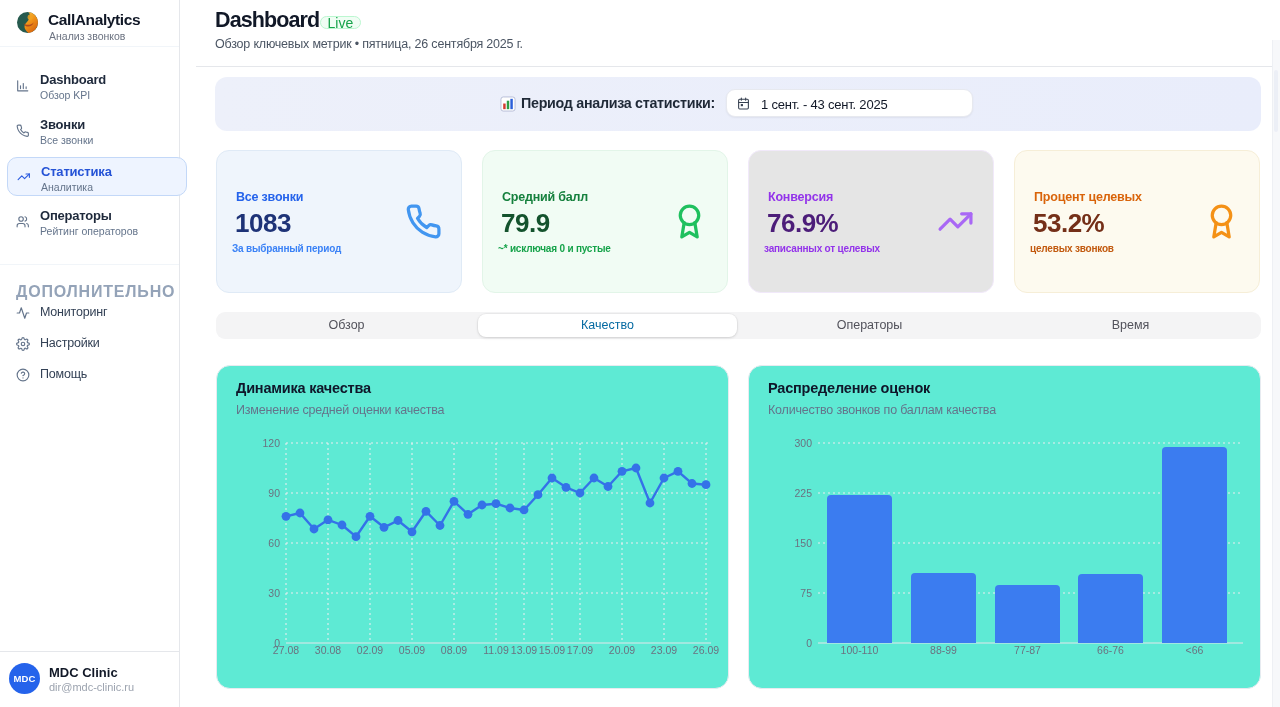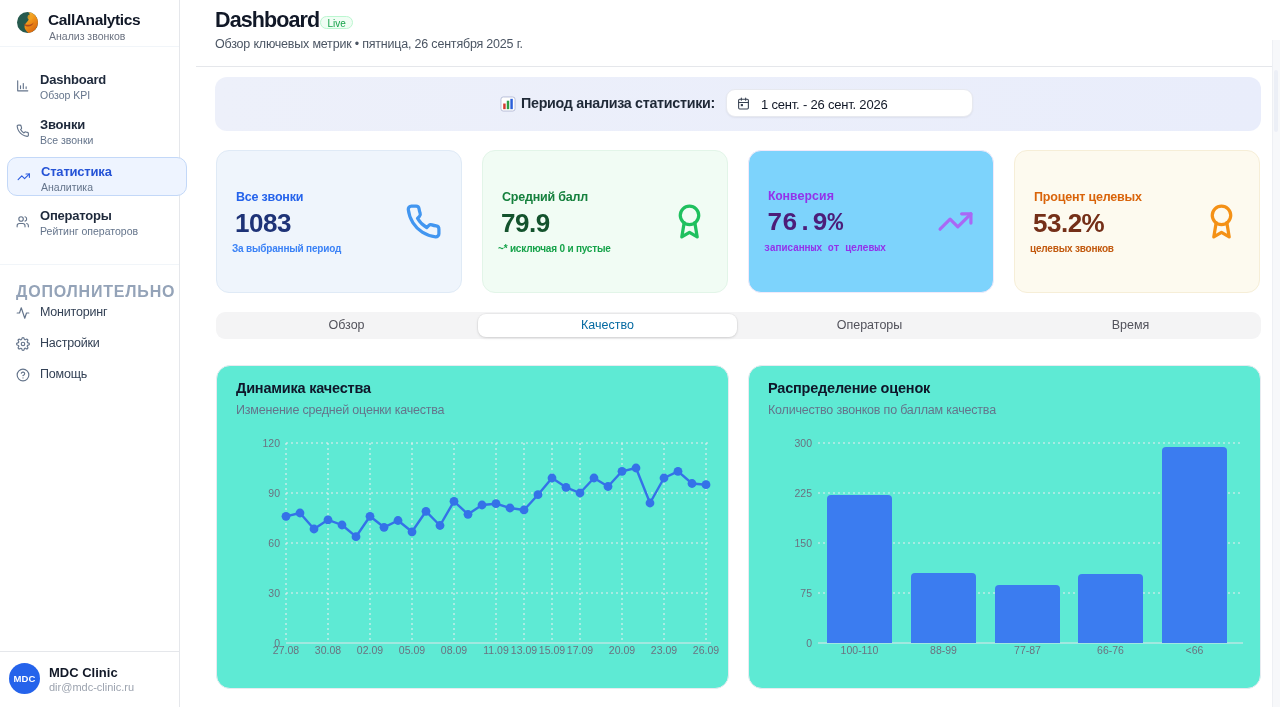--- a/index.html
+++ b/index.html
@@ -33,21 +33,21 @@
 .mini-item .ic { position:absolute; left:9px; top:3.5px; width:14px; height:14px; color:#64748b; }
 .mini-item .t { position:absolute; left:33px; top:3px; font-size:12.5px; font-weight:500; color:#334155; letter-spacing:-.2px; white-space:nowrap;}
 
 .foot-div { position:absolute; left:0; top:651px; width:100%; border-top:1px solid #e5e7eb; }
 .avatar { position:absolute; left:9px; top:663px; width:31px; height:31px; border-radius:50%; background:#2563eb; color:#fff; font-size:9.5px; font-weight:700; text-align:center; line-height:31px; letter-spacing:.2px;}
 .foot-name { position:absolute; left:49px; top:665px; font-size:13px; font-weight:700; color:#111827; }
 .foot-mail { position:absolute; left:49px; top:681px; font-size:11px; color:#9ca3af; }
 
 
 .h1 { position:absolute; left:215px; top:8px; font-size:21.5px; font-weight:700; color:#111827; letter-spacing:-.9px;}
-.live { position:absolute; left:320px; top:16px; height:13px; padding:0 6.5px; line-height:13px; font-size:10px; color:#16a34a; background:#f0fdf4; border:1px solid #bbf7d0; border-radius:999px; }
+.live { position:absolute; left:320px; top:16px; height:13px; padding:0 6.5px; line-height:13px; font-size:14px; color:#16a34a; background:#f0fdf4; border:1px solid #bbf7d0; border-radius:999px; }
 .h-sub { position:absolute; left:215px; top:37px; font-size:12.5px; color:#4b5563; letter-spacing:-.2px;}
 .head-div { position:absolute; left:196px; top:66px; width:1076px; border-top:1px solid #e5e7eb; }
 
 
 .banner { position:absolute; left:215px; top:77px; width:1046px; height:54px; border-radius:12px;
   background:linear-gradient(90deg,#edf0fa 0%, #e9edfb 100%); }
 .banner-ic { position:absolute; left:285px; top:19px; }
 .banner-label { position:absolute; left:306px; top:18px; font-size:14.3px; font-weight:700; color:#1f2937; letter-spacing:-.3px; white-space:nowrap;}
 .date-btn { position:absolute; left:511px; top:12px; width:247px; background:#fff; border:1px solid #e7e9ef; border-radius:9px; height:28px; box-shadow:0 1px 2px rgba(16,24,40,.06); font-size:13px; font-weight:500; color:#111827; }
 .date-btn .txt { position:absolute; left:34px; top:7px; white-space:nowrap; letter-spacing:-.2px;}
@@ -56,21 +56,21 @@
 
 .card { position:absolute; top:150px; width:246px; height:143px; border-radius:13px; }
 .card .lbl { position:absolute; left:19px; top:39px; font-size:12.5px; font-weight:700; letter-spacing:-.2px;}
 .card .num { position:absolute; left:18px; top:57px; font-size:26px; font-weight:700; letter-spacing:-.5px;}
 .card .sub { position:absolute; left:15px; top:92px; font-size:10px; font-weight:600; letter-spacing:-.2px;}
 .card .cic { position:absolute; right:19px; top:52px; width:37px; height:37px; }
 #card1 { left:216px; background:#eff5fc; border:1px solid #dfeaf6; }
 #card1 .lbl{color:#2563eb;} #card1 .num{color:#1e3377;} #card1 .sub{color:#3b82f6;} #card1 .cic{color:#4296f0;}
 #card2 { left:482px; background:#f1fcf4; border:1px solid #e2f5e8; }
 #card2 .lbl{color:#15803d;} #card2 .num{color:#14532d;} #card2 .sub{color:#16a34a;} #card2 .cic{color:#1fc05e;}
-#card3 { left:748px; background:#7dd3fc; border:1px solid #f1e9fa;font-family:Liberation Mono, monospace; }
+#card3 { left:748px; background:#e5e5e5; border:1px solid #f1e9fa; }
 #card3 .lbl{color:#9333ea;} #card3 .num{color:#4c1d79;} #card3 .sub{color:#9333ea;} #card3 .cic{color:#a968f5;}
 #card4 { left:1014px; background:#fdfaef; border:1px solid #f6eed7; }
 #card4 .lbl{color:#d9640a;} #card4 .num{color:#742f18;} #card4 .sub{color:#c2590e;} #card4 .cic{color:#f49116;}
 
 
 .tabs { position:absolute; left:216px; top:312px; width:1045px; height:27px; background:#f4f4f5; border-radius:9px; }
 .tab { position:absolute; top:0; height:27px; line-height:27px; text-align:center; font-size:12.5px; color:#52525b; }
 .tab-active { position:absolute; left:262px; top:2px; width:259px; height:23px; line-height:23px; text-align:center; font-size:12.5px; font-weight:500; color:#0369a1; background:#fff; border-radius:8px; box-shadow:0 1px 3px rgba(0,0,0,.12), 0 0 0 1px rgba(0,0,0,.03); }
 
 
@@ -187,21 +187,21 @@
       </svg>
   <div class="banner-label">Период анализа статистики:</div>
   <div class="date-btn">
     <svg class="cal-ic" viewBox="0 0 24 24" fill="none" stroke="currentColor" stroke-width="2" stroke-linecap="round" stroke-linejoin="round">
           <rect x="3" y="4" width="18" height="18" rx="2"></rect>
           <line x1="16" y1="2" x2="16" y2="6"></line>
           <line x1="8" y1="2" x2="8" y2="6"></line>
           <line x1="3" y1="10" x2="21" y2="10"></line>
           <rect x="7" y="13" width="4" height="4" fill="currentColor" stroke="none"></rect>
         </svg>
-    <div class="txt">1 сент. - 26 сент. 2026</div>
+    <div class="txt">1 сент. - 43 сент. 2025</div>
   </div>
 </div>
 
 <div class="card" id="card1">
   <div class="lbl">Все звонки</div>
   <div class="num">1083</div>
   <div class="sub">За выбранный период</div>
   <svg class="cic" viewBox="0 0 24 24" fill="none" stroke="currentColor" stroke-width="2.1" stroke-linecap="round" stroke-linejoin="round">
         <path d="M22 16.92v3a2 2 0 0 1-2.18 2 19.79 19.79 0 0 1-8.63-3.07 19.5 19.5 0 0 1-6-6 19.79 19.79 0 0 1-3.07-8.67A2 2 0 0 1 4.11 2h3a2 2 0 0 1 2 1.72 12.84 12.84 0 0 0 .7 2.81 2 2 0 0 1-.45 2.11L8.09 9.91a16 16 0 0 0 6 6l1.27-1.27a2 2 0 0 1 2.11-.45 12.84 12.84 0 0 0 2.81.7A2 2 0 0 1 22 16.92z"></path>
       </svg>

